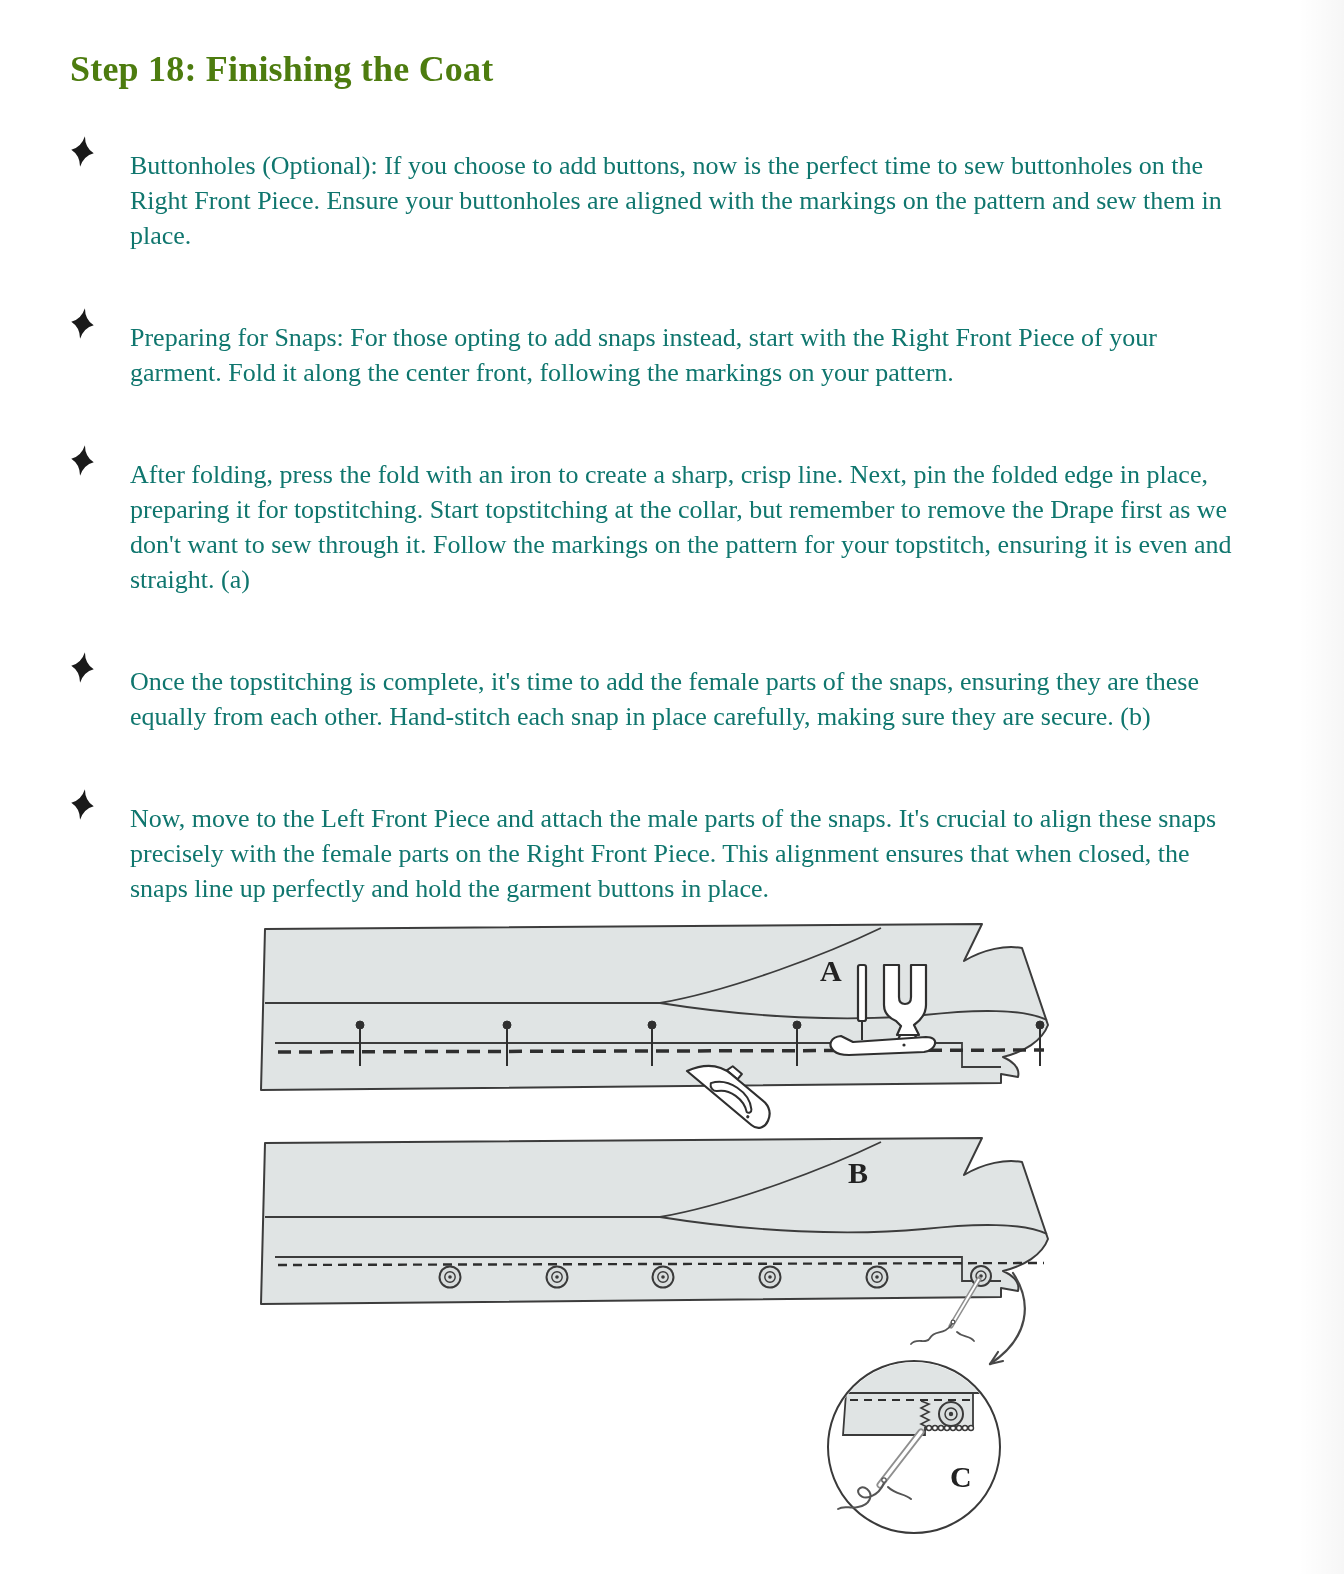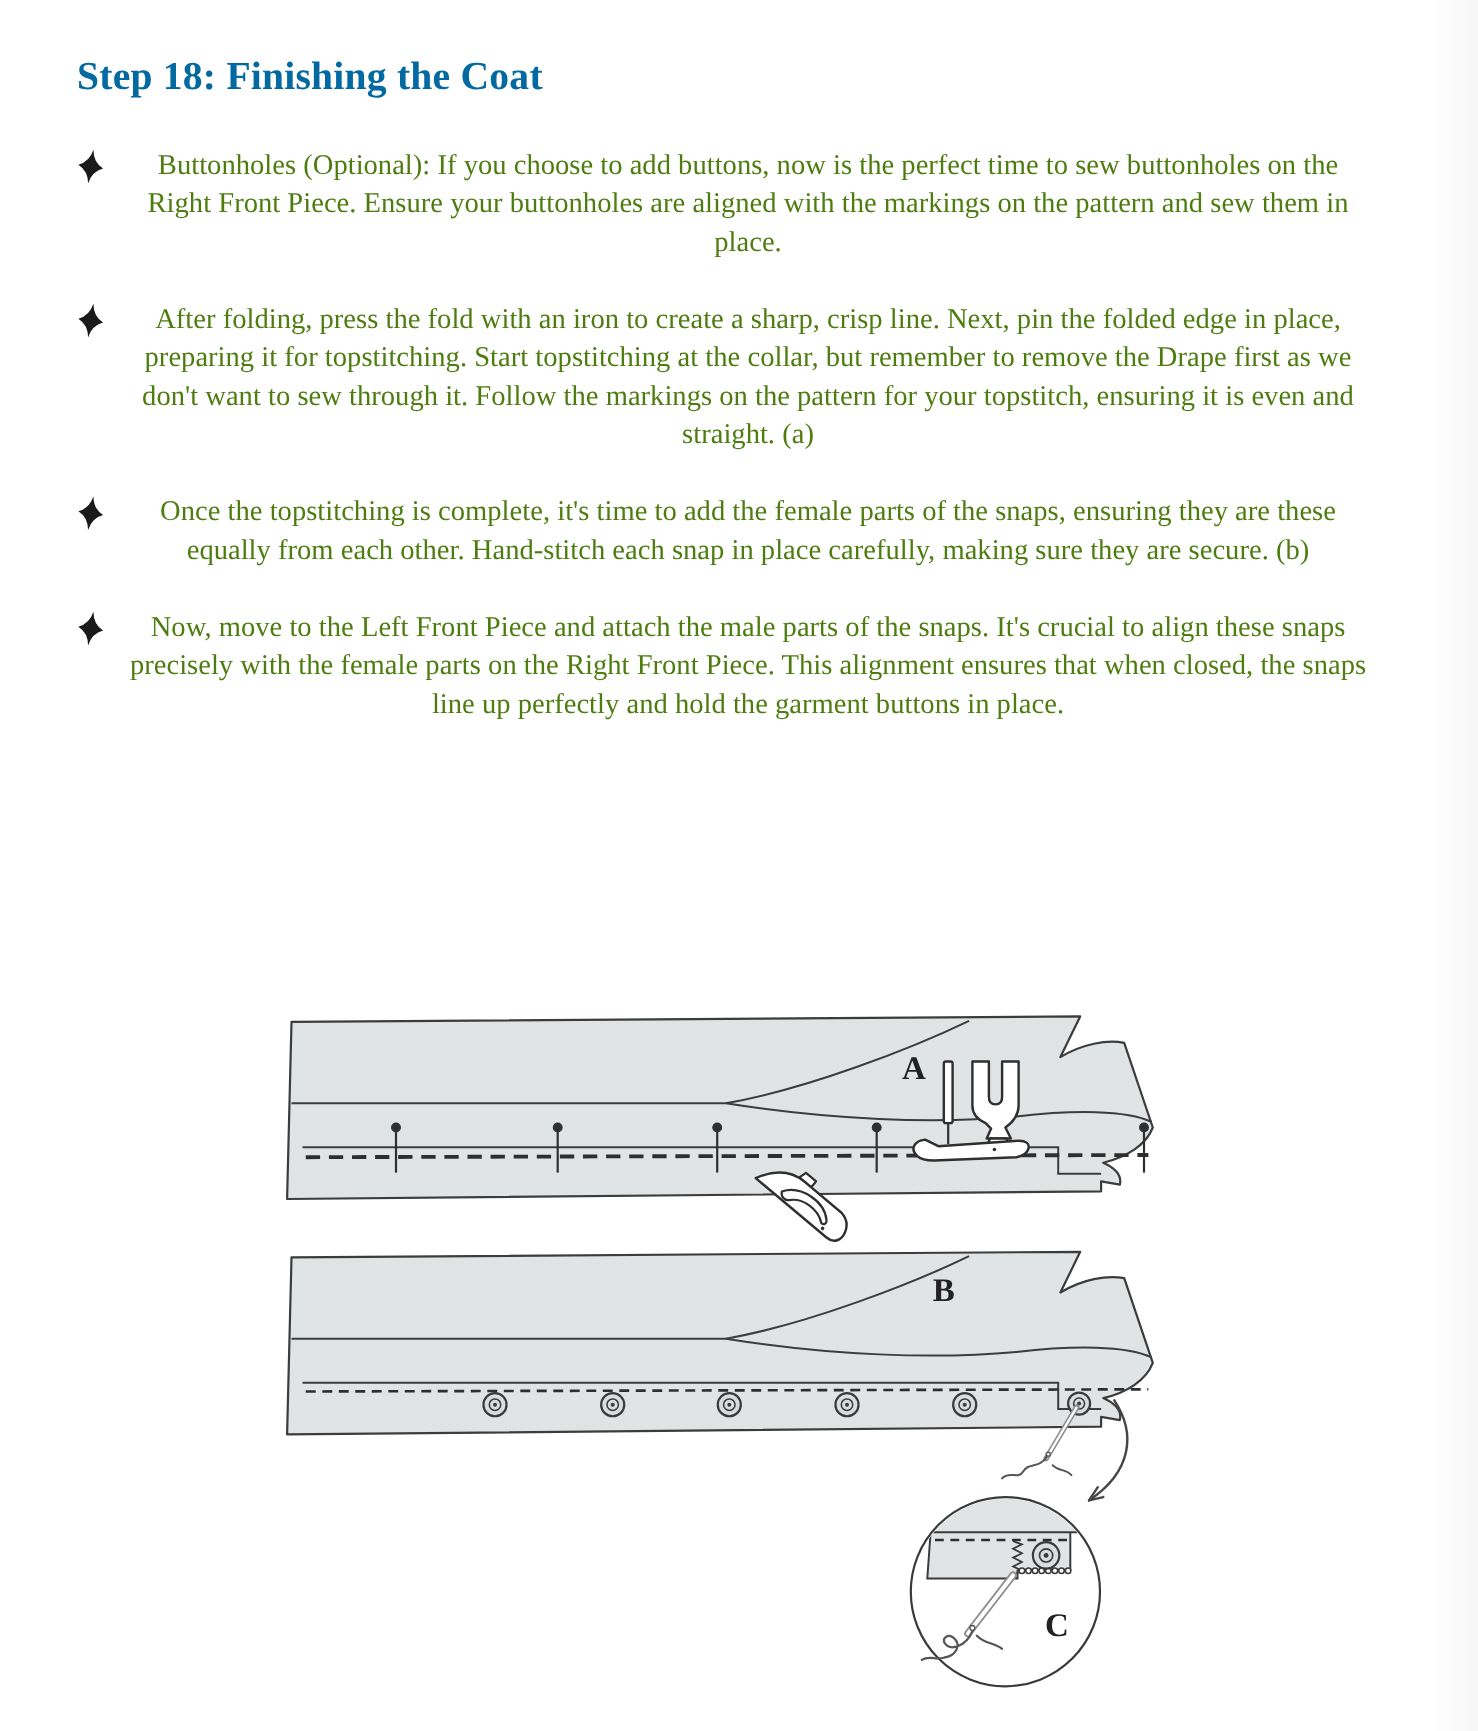--- a/index.html
+++ b/index.html
@@ -7,46 +7,54 @@
     width:1344px;height:1574px;position:relative;overflow:hidden;
     background:#ffffff;
     font-family:"Liberation Serif","DejaVu Serif",serif;
     color:#1c1c1c;
   }
   .page{position:absolute;inset:0;}
   .edge-shade{position:absolute;top:0;right:0;width:46px;height:100%;
     background:linear-gradient(to right, rgba(0,0,0,0), rgba(0,0,0,0.035));pointer-events:none;}
   .content{position:absolute;left:70px;top:48px;width:1190px;}
   h1{
-    font-size:36px;font-weight:600;letter-spacing:0.2px;margin:0 0 42px 0;color:#0369a1;
+    font-size:36px;font-weight:600;letter-spacing:0.2px;margin:0 0 42px 0;color:#4d7c0f;
   }
   ul.instructions{list-style:none;margin:0;padding:0;}
   ul.instructions li{display:flex;align-items:flex-start;margin:0 0 35px 0;}
   .star-col{flex:0 0 44px;padding-top:4px;}
   .star-col svg{display:block;transform:rotate(9deg);}
   li p{
-    margin:0;width:1132px;font-size:26px;line-height:35px;color:#4d7c0f;text-align:center;
+    margin:16px;width:1132px;font-size:26px;line-height:35px;color:#0f766e;text-align:left;
   }
   .figure{position:absolute;left:250px;top:895px;width:840px;height:680px;}
   .fig-label{font-family:"Liberation Serif","DejaVu Serif",serif;font-weight:bold;font-size:30px;fill:#222;}
 </style>
 </head>
 <body>
 
 <main class="page">
   <div class="content">
     <h1>Step 18: Finishing the Coat</h1>
     <ul class="instructions">
       <li>
         <span class="star-col">
           <svg width="25" height="31" viewBox="0 0 24 30">
               <path d="M12,0 Q13.8,11 23,15 Q13.8,19 12,30 Q10.2,19 1,15 Q10.2,11 12,0 Z" fill="#1a1a1a"></path>
             </svg>
         </span>
         <p>Buttonholes (Optional): If you choose to add buttons, now is the perfect time to sew buttonholes on the Right Front Piece. Ensure your buttonholes are aligned with the markings on the pattern and sew them in place.</p>
+      </li>
+      <li>
+        <span class="star-col">
+          <svg width="25" height="31" viewBox="0 0 24 30">
+              <path d="M12,0 Q13.8,11 23,15 Q13.8,19 12,30 Q10.2,19 1,15 Q10.2,11 12,0 Z" fill="#1a1a1a"></path>
+            </svg>
+        </span>
+        <p>Preparing for Snaps: For those opting to add snaps instead, start with the Right Front Piece of your garment. Fold it along the center front, following the markings on your pattern.</p>
       </li>
       <li>
         <span class="star-col">
           <svg width="25" height="31" viewBox="0 0 24 30">
               <path d="M12,0 Q13.8,11 23,15 Q13.8,19 12,30 Q10.2,19 1,15 Q10.2,11 12,0 Z" fill="#1a1a1a"></path>
             </svg>
         </span>
         <p>After folding, press the fold with an iron to create a sharp, crisp line. Next, pin the folded edge in place, preparing it for topstitching. Start topstitching at the collar, but remember to remove the Drape first as we don't want to sew through it. Follow the markings on the pattern for your topstitch, ensuring it is even and straight. (a)</p>
       </li>
       <li>

